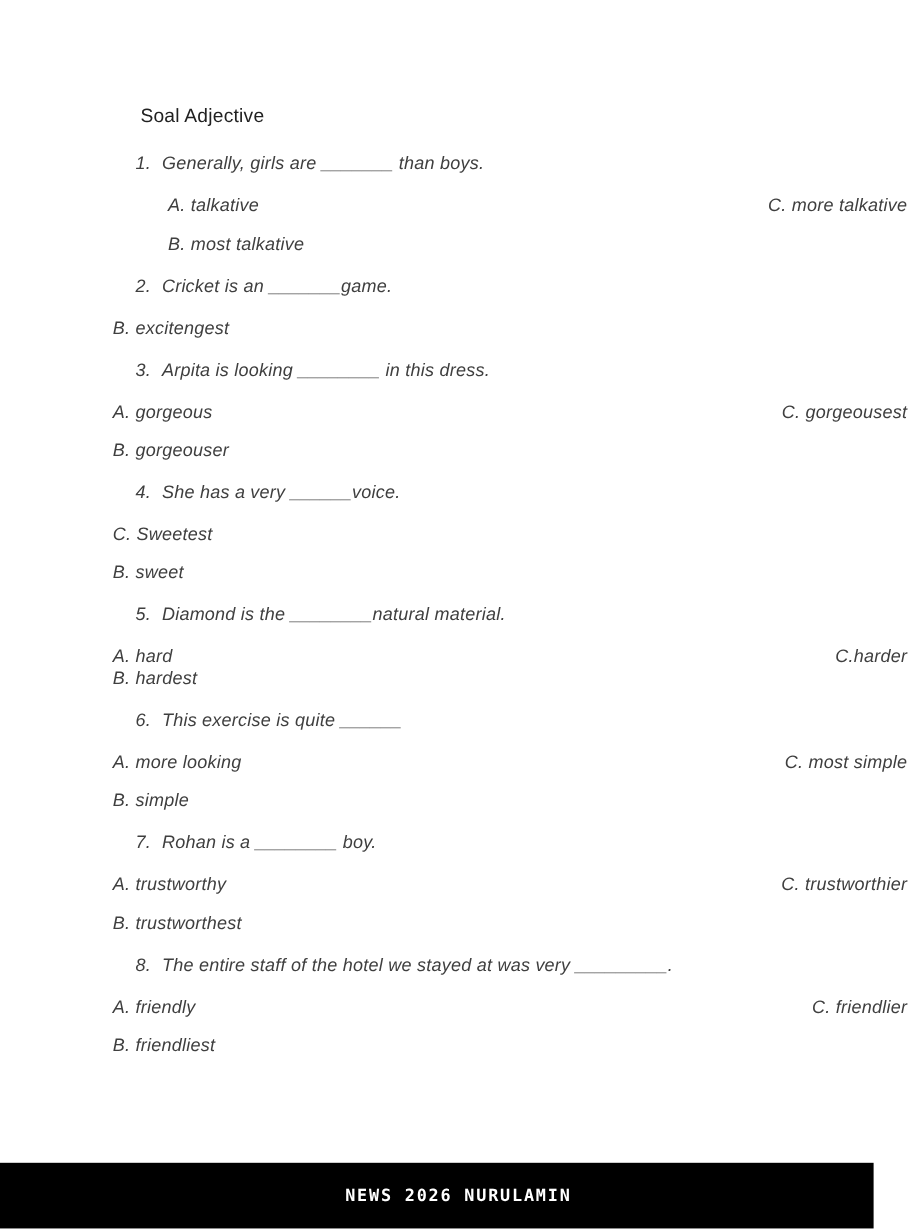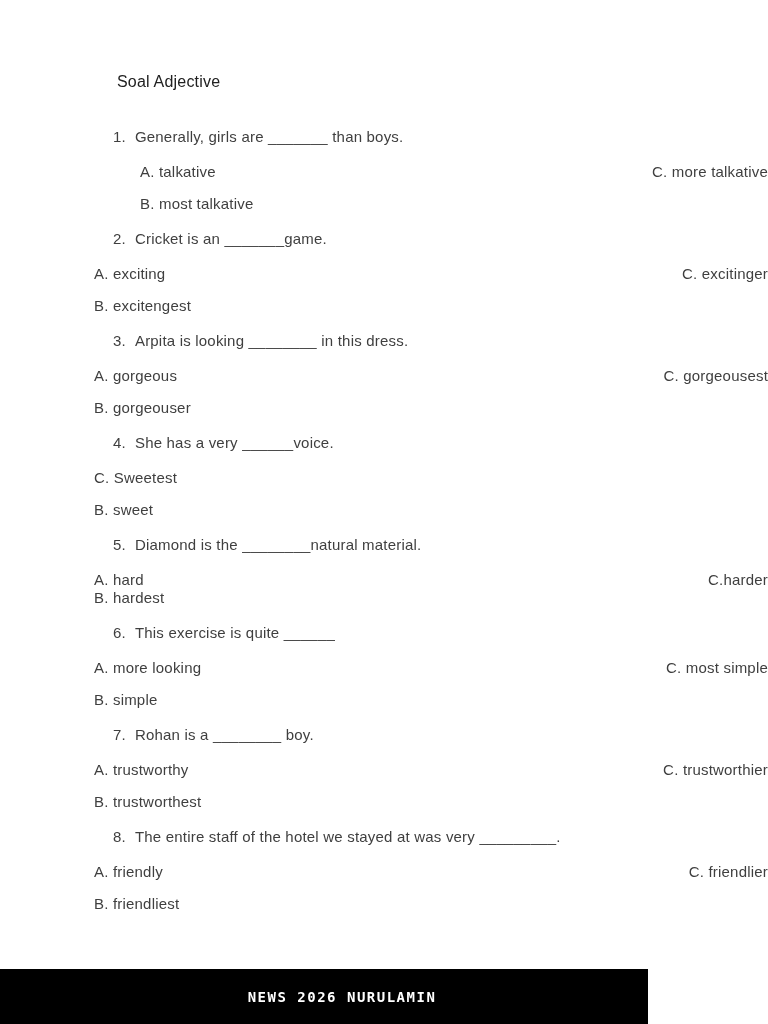--- a/index.html
+++ b/index.html
@@ -10,37 +10,38 @@
     position: relative;
     width: 768px;
     height: 1024px;
     background: #ffffff;
     overflow: hidden;
   }
 
   .title {
     position: absolute;
     left: 117px;
-    top: 72px;
+    top: 88px;
     font-size: 16px;
     line-height: 20px;
     font-weight: 500;
     color: #212121;
     letter-spacing: 0.2px;
   }
 
   .questions {
     position: absolute;
     left: 0;
     top: 128px;
-    right: 0;
+    right: 12px;
     font-size: 15px;
     line-height: 18px;
     color: #3f3f3f;
     letter-spacing: 0.2px;
+    font-style: italic;
   }
 
   .q-text { margin-left: 113px; margin-bottom: 17px; white-space: pre; }
   .q-num  { display: inline-block; margin-right: 9px; }
 
   .opt-row { display: flex; margin-left: var(--indent); margin-bottom: 14px; justify-content: space-between; }
   .opt-a   { width: var(--aw); flex: 0 0 auto; white-space: pre; }
   .opt-c   { white-space: pre; }
   .opt-b   { margin-left: var(--indent); margin-bottom: 17px; white-space: pre; }
 
@@ -53,21 +54,21 @@
   .q7 { --indent: 94px;  --aw: 214px; }
   .q8 { --indent: 94px;  --aw: 219px; }
 
   
   .q5 .opt-row { margin-bottom: 0; }
 
   .footer {
     position: absolute;
     left: 0;
     top: 969px;
-    width: 648px;
+    width: 728px;
     height: 55px;
     background: #000000;
     display: flex;
     align-items: center;
     justify-content: center;
     padding-left: 36px;
   }
   .footer-text {
     font-family: "DejaVu Sans Mono", monospace;
     font-weight: bold;
@@ -88,24 +89,20 @@
     <div class="q-text"><span class="q-num">1.</span><span>Generally, girls are _______ than boys.</span></div>
     <div class="opt-row">
       <div class="opt-a">A. talkative</div>
       <div class="opt-c">C. more talkative</div>
     </div>
     <div class="opt-b">B. most talkative</div>
   </div>
 
   <div class="question q2">
     <div class="q-text"><span class="q-num">2.</span><span>Cricket is an _______game.</span></div>
-    <div class="opt-row">
-      <div class="opt-a">A. exciting</div>
-      <div class="opt-c">C. excitinger</div>
-    </div>
     <div class="opt-b">B. excitengest</div>
   </div>
 
   <div class="question q3">
     <div class="q-text"><span class="q-num">3.</span><span>Arpita is looking ________ in this dress.</span></div>
     <div class="opt-row">
       <div class="opt-a">A. gorgeous</div>
       <div class="opt-c">C. gorgeousest</div>
     </div>
     <div class="opt-b">B. gorgeouser</div>

